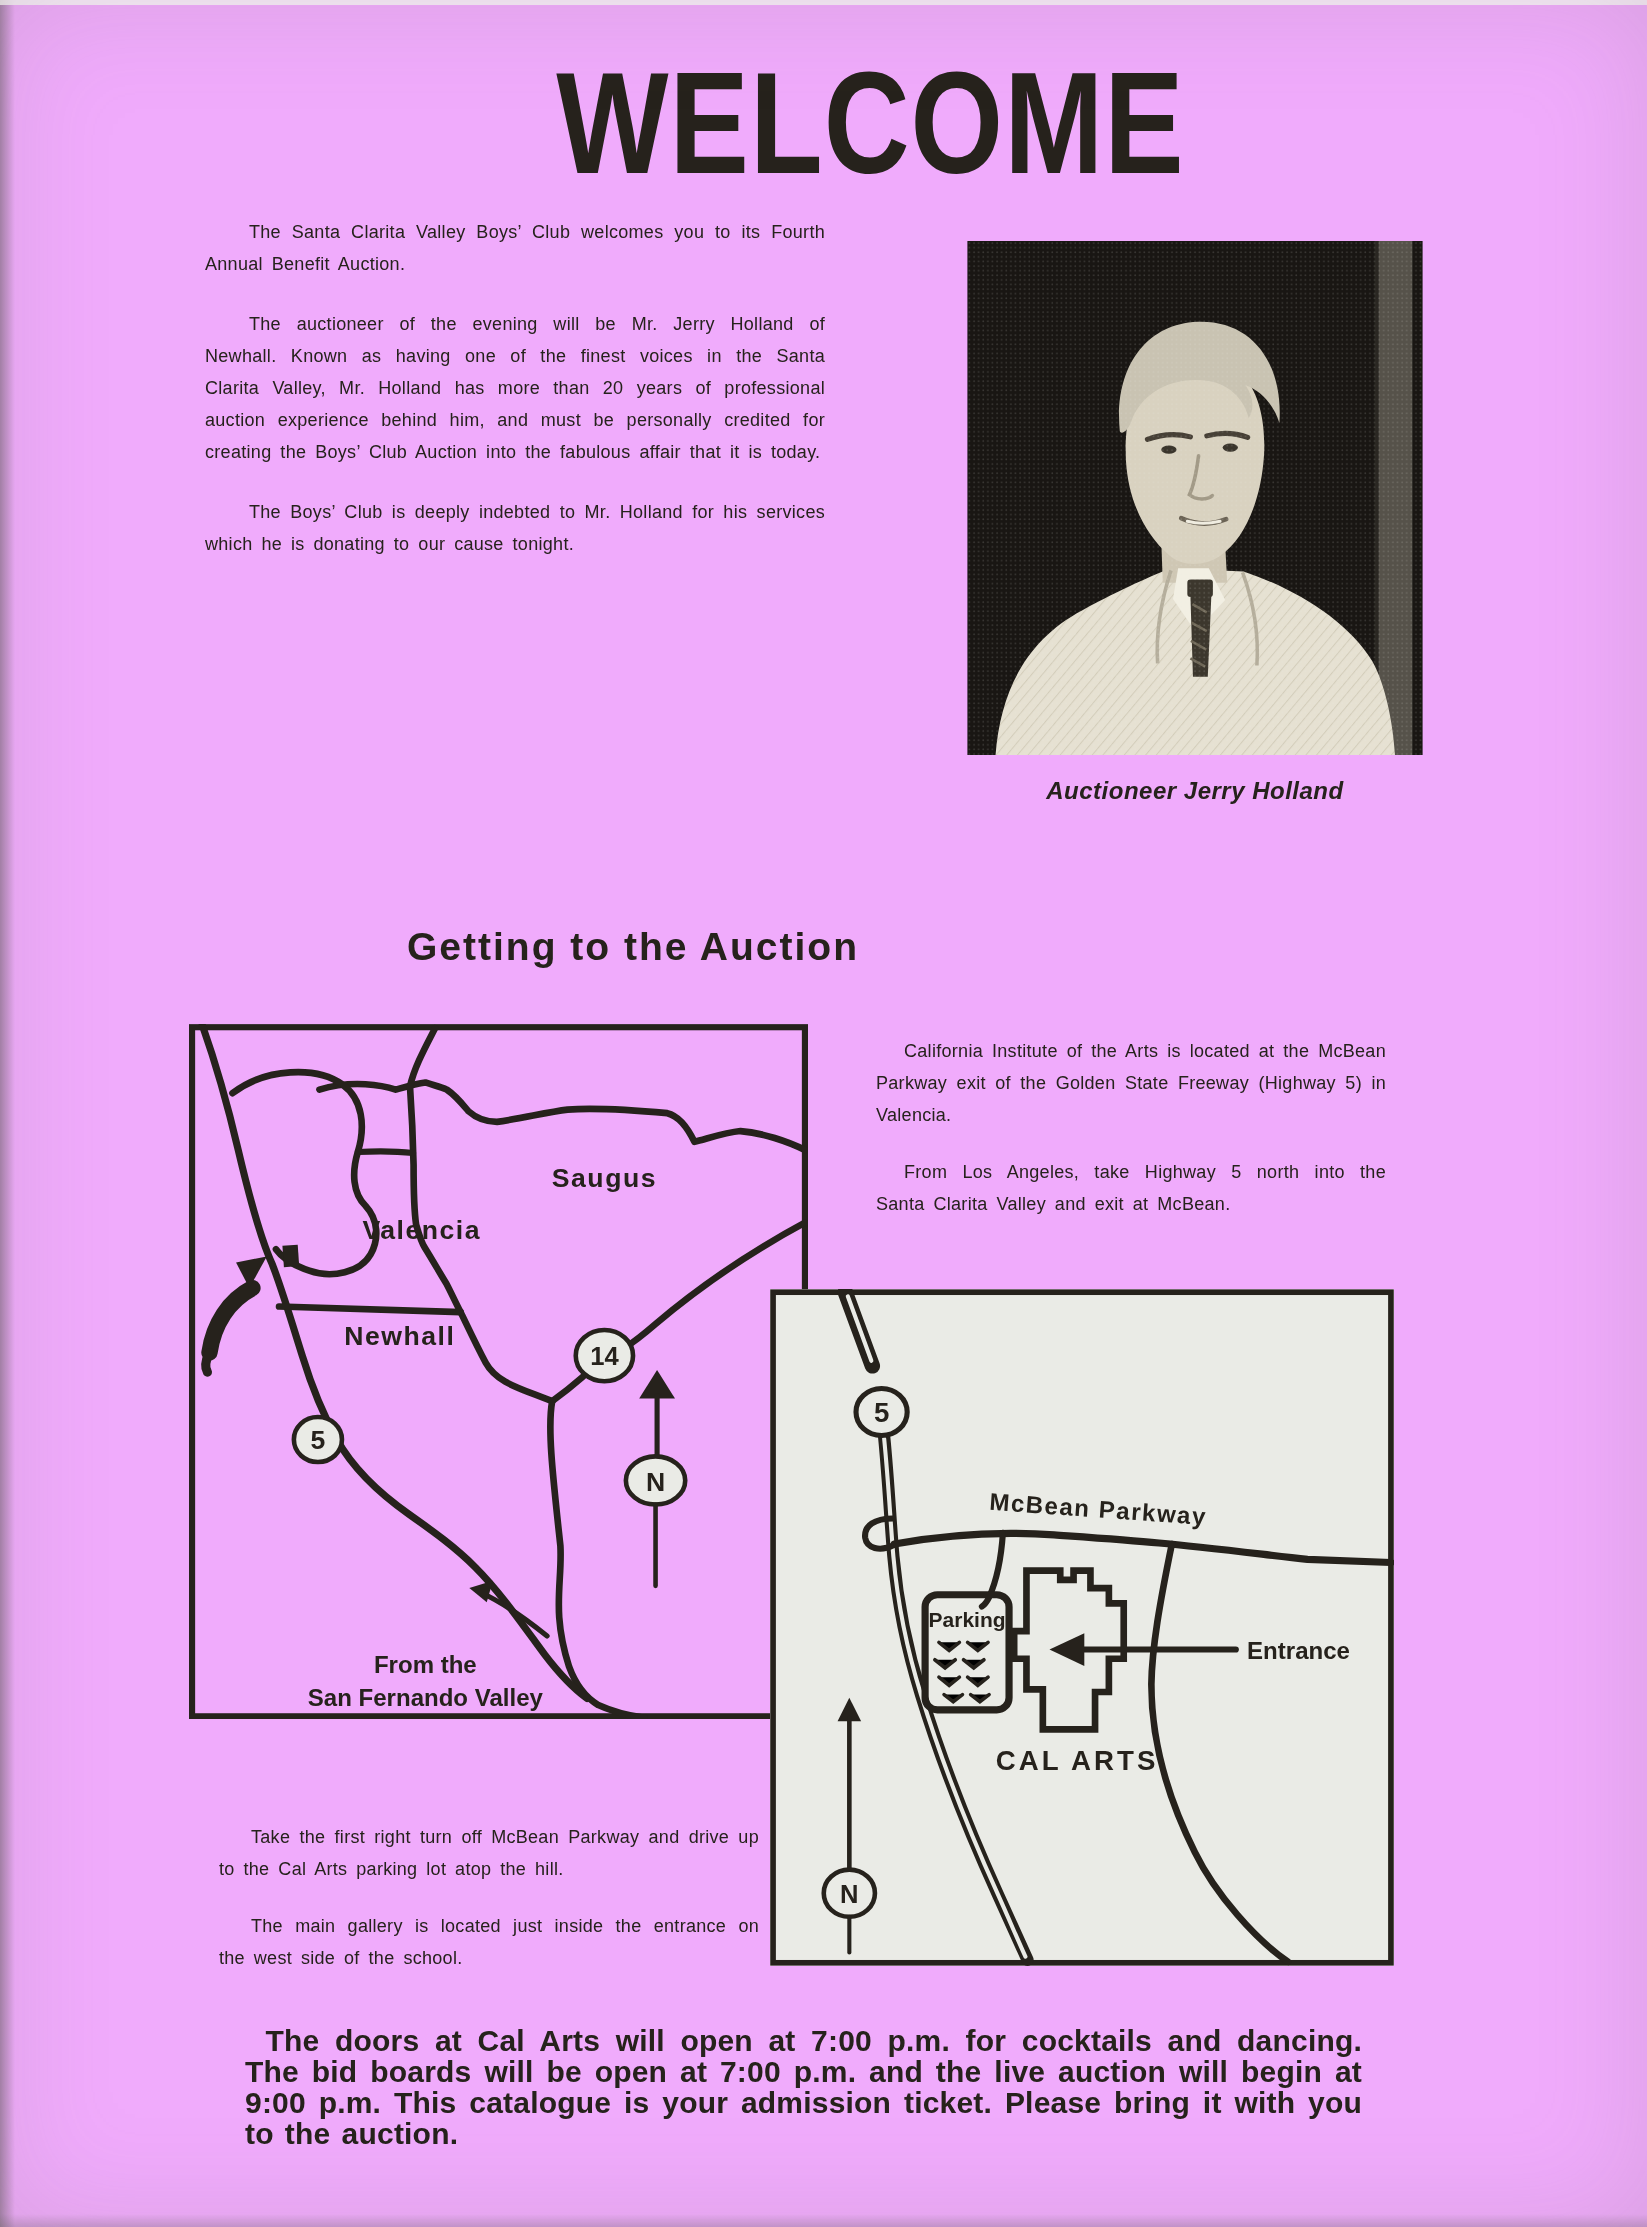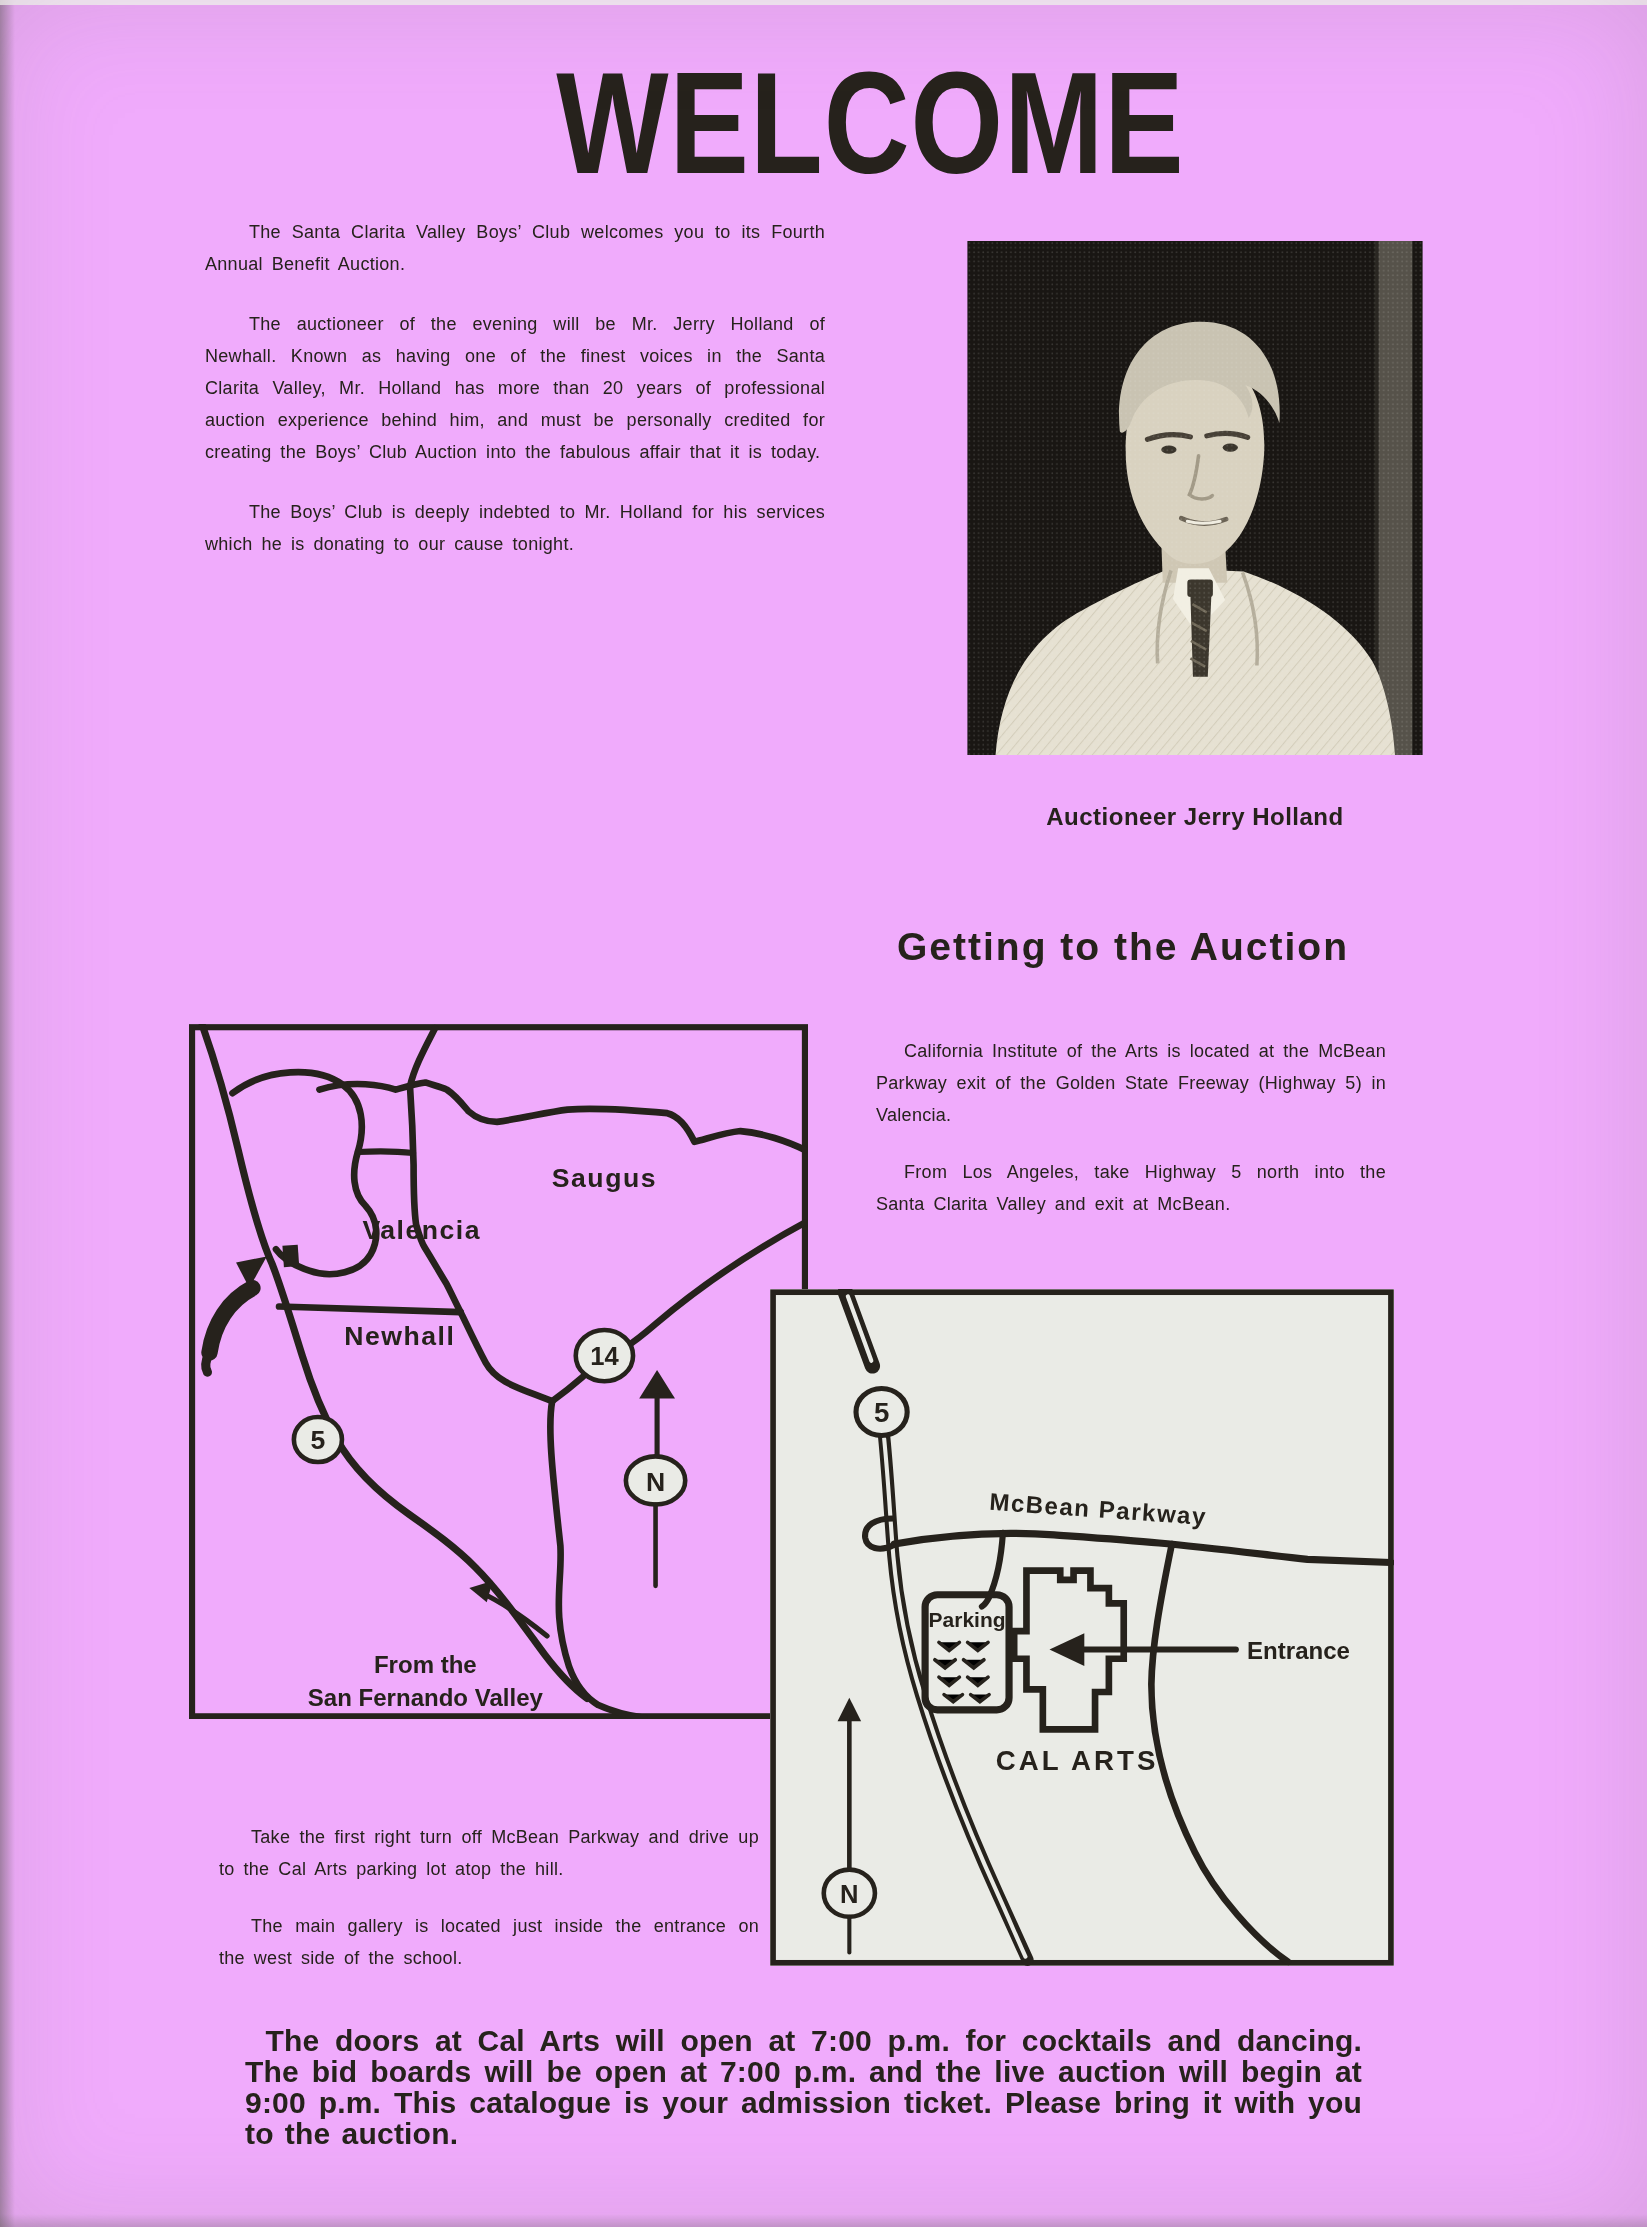--- a/index.html
+++ b/index.html
@@ -33,27 +33,27 @@
   .col1 { left:205px;  top:204px;  width:620px; }
   .col2 { left:876px; top:1023px; width:510px; }
   .col2 p { text-indent:28px; margin-bottom:24.6px; }
   .col3 { left:219px;  top:1809px; width:540px; }
   .col3 p { text-indent:32px; margin-bottom:24.6px; }
 
   .photo-box { position:absolute; left:967px; top:241px; width:456px; height:514px; }
   .photo-box svg { display:block; }
 
   .photo-caption {
-    position:absolute; left:967px; top:803px; width:456px;
-    text-align:center; font-size:24px; font-weight:700; letter-spacing:0.5px;
+    position:absolute; left:967px; top:777px; width:456px;
+    text-align:center; font-size:24px; font-weight:700; letter-spacing:0.5px;font-style:italic;
   }
 
   .section-heading {
     position:absolute; left:407px; top:925px; width:942px;
-    text-align:right; font-size:39px; font-weight:700; letter-spacing:2px;
+    text-align:left; font-size:39px; font-weight:700; letter-spacing:2px;
   }
 
   .map { position:absolute; }
   .map svg { display:block; }
 
   .footer-par {
     position:absolute; left:245px; top:2025px; width:1117px;
     font-size:30px; line-height:31px; font-weight:700;
     text-align:justify; word-spacing:2.6px; letter-spacing:0.2px;
   }

